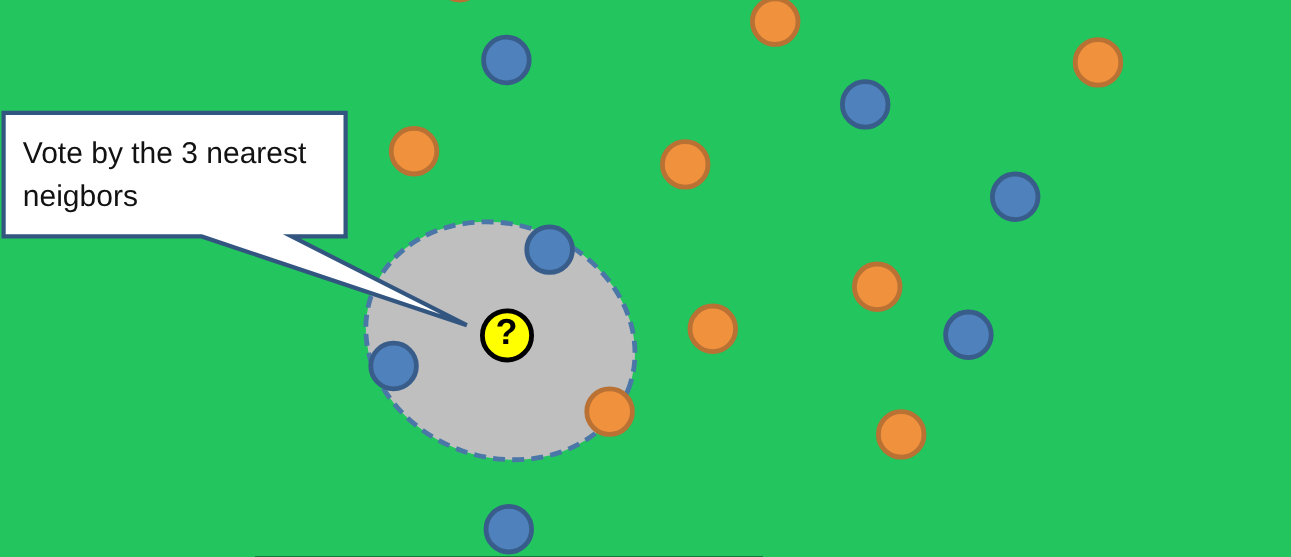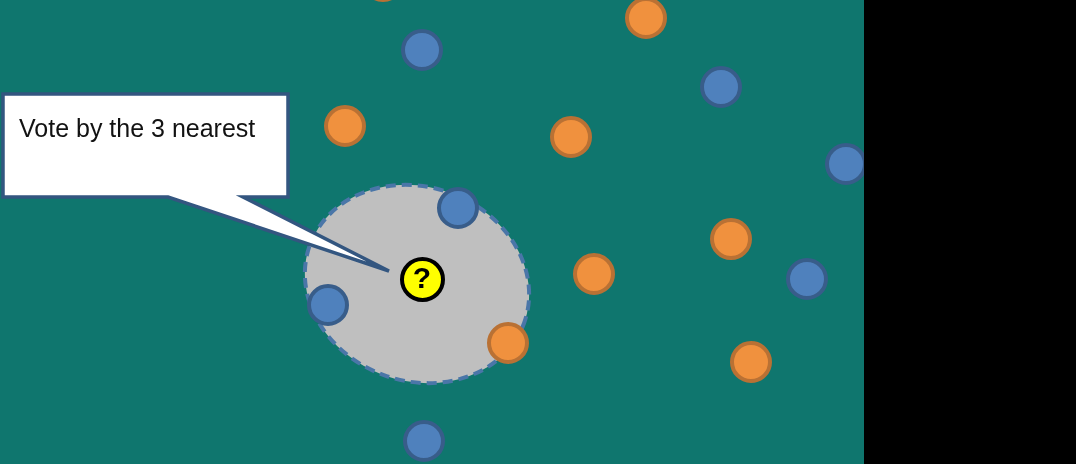--- a/index.html
+++ b/index.html
@@ -46,21 +46,21 @@
     white-space: nowrap;
   }
   .callout-text div { display: block; }
   #points-layer { z-index: 2; width: 100%; height: 100%; }
   #ellipse-svg  { z-index: 1; }
   #callout-svg  { z-index: 4; }
 </style>
 </head>
 <body>
 
-<div class="canvas" style="width: 864px; height: 464px; background: #0f766e;">
+<div class="canvas" style="width: 1076px; height: 464px; background: #22c55e;">
 
   <svg id="ellipse-svg" class="layer" width="1076" height="464">
     <ellipse cx="417" cy="284" rx="114" ry="97" fill="#BFBFBF" stroke="#4A76A8" stroke-width="4" stroke-dasharray="10 6" transform="rotate(20 417 284)"></ellipse>
   </svg>
 
   <div id="points-layer" class="layer">
       <div class="point" style="width: 42px; height: 42px; left: 401px; top: 29px; background: rgb(79, 129, 189); border: 4px solid rgb(56, 93, 138);"></div>
       <div class="point" style="width: 42px; height: 42px; left: 700px; top: 66px; background: rgb(79, 129, 189); border: 4px solid rgb(56, 93, 138);"></div>
       <div class="point" style="width: 42px; height: 42px; left: 825px; top: 143px; background: rgb(79, 129, 189); border: 4px solid rgb(56, 93, 138);"></div>
       <div class="point" style="width: 42px; height: 42px; left: 437px; top: 187px; background: rgb(79, 129, 189); border: 4px solid rgb(56, 93, 138);"></div>
@@ -77,19 +77,20 @@
       <div class="point" style="width: 42px; height: 42px; left: 487px; top: 322px; background: rgb(240, 145, 62); border: 4px solid rgb(185, 113, 52);"></div>
       <div class="point" style="width: 42px; height: 42px; left: 730px; top: 341px; background: rgb(240, 145, 62); border: 4px solid rgb(185, 113, 52);"></div>
     </div>
 
   <svg id="callout-svg" class="layer" width="1076" height="464">
     <path d="M 3,94 H 288 V 197 H 243 L 389,271 L 168,197 H 3 Z" fill="#FFFFFF" stroke="#335680" stroke-width="3.5" stroke-linejoin="miter" stroke-miterlimit="12"></path>
   </svg>
 
   <div class="callout-text" style="left: 19px; top: 110px; color: rgb(18, 18, 18);">
     <div>Vote by the 3 nearest</div>
+    <div>neigbors</div>
   </div>
 
   <div class="query-point" style="width: 45px; height: 45px; left: 399.5px; top: 256.5px; background: rgb(255, 255, 0); border: 4px solid rgb(0, 0, 0); color: rgb(0, 0, 0);">
     <span>?</span>
   </div>
 
 </div>
 
 </body></html>

